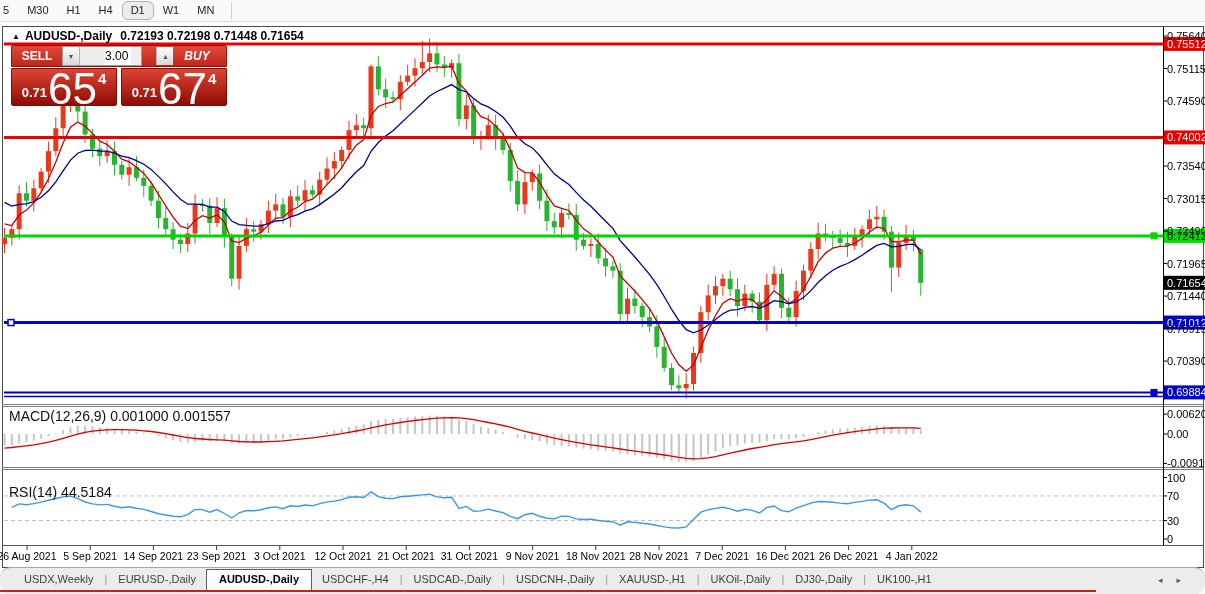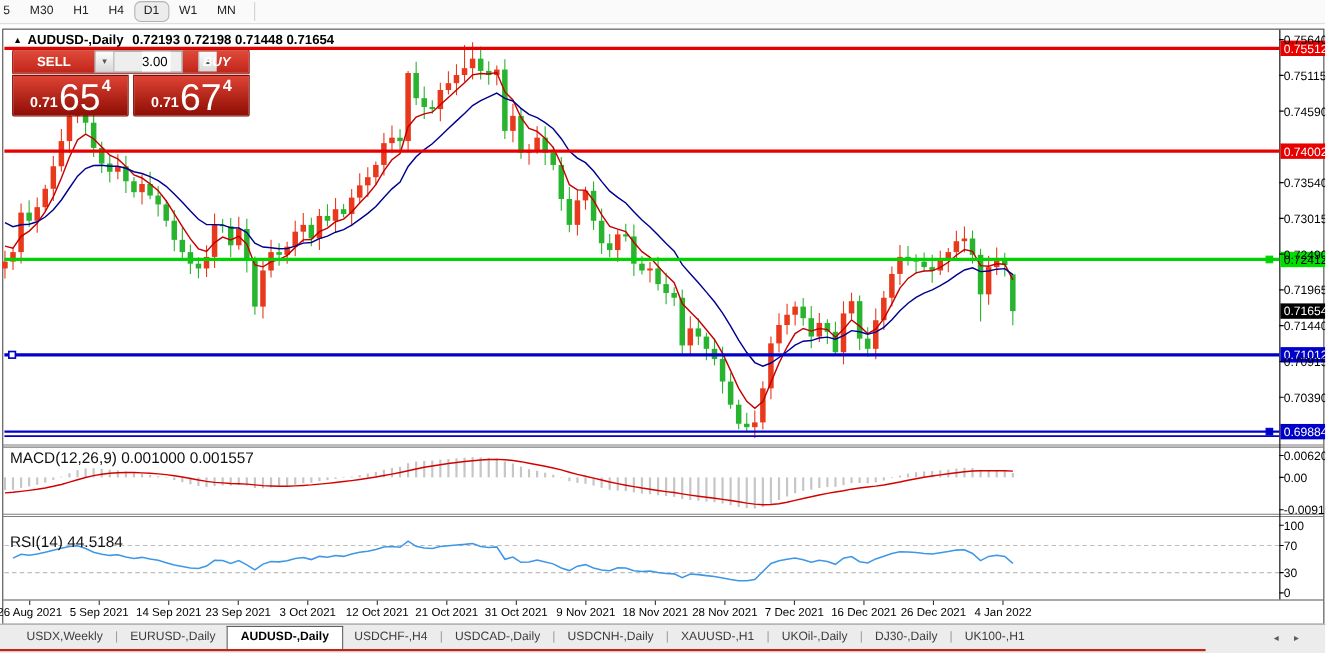--- a/index.html
+++ b/index.html
@@ -20,36 +20,36 @@
   .chart-title .tri{font-size:8px;margin-right:5px;}
   .chart-title .ohlc{margin-left:8px;}
   .ind-label{position:absolute;left:9px;font-size:14px;color:#111;z-index:5;}
   svg.chart-svg{position:absolute;left:0;top:0;z-index:2;}
   
   .trade-widget{position:absolute;left:11px;top:45px;width:216px;z-index:10;}
   .tw-row1{height:20px;display:flex;align-items:stretch;background:linear-gradient(#e04a39,#c1251a);
            border:1px solid #951107;border-radius:2px 2px 0 0;}
   .tw-btn{color:#fff;font-size:12px;font-weight:700;display:flex;align-items:center;justify-content:center;
           background:transparent;border:0;font-family:inherit;}
-  .tw-sell{width:74px;}
+  .tw-sell{width:50px;}
   .tw-buy{width:58px;margin-left:auto;font-style:italic;}
   .tw-spin{width:78px;display:flex;background:#eee;border:1px solid #9a9a9a;margin:0;gap:25px;}
   .tw-spin .sp-btn{width:17px;background:linear-gradient(#fdfdfd,#d8d8d8);border:0;border-right:1px solid #b4b4b4;
                    font-size:7px;color:#555;display:flex;align-items:center;justify-content:center;font-family:inherit;}
   .tw-spin .sp-btn.up{border-right:0;border-left:1px solid #b4b4b4;}
   .tw-spin .vol{flex:1;background:#fff;font-size:12px;color:#000;text-align:right;padding:2px 3px 0 0;}
   .tw-row2{display:flex;gap:4px;margin-top:1px;height:38px;}
   .tw-price{flex:1;display:flex;align-items:flex-end;justify-content:center;color:#fff;
             background:linear-gradient(#de4334,#8e0d04);border:1px solid #7d0b03;border-radius:0 0 2px 2px;}
   .tw-price .pfx{font-size:13px;font-weight:700;margin:0 1px 5px 0;}
-  .tw-price .big{font-size:34px;font-weight:400;line-height:30px;margin-bottom:1px;}
+  .tw-price .big{font-size:44px;font-weight:400;line-height:30px;margin-bottom:1px;}
   .tw-price .sup{font-size:15px;font-weight:700;margin:0 0 18px 1px;}
   
   .tabbar{position:absolute;left:0;top:567px;width:1205px;height:27px;background:#ececec;
-          border-top:1px solid #a8a8a8;font-size:11px;color:#3d3d3d;}
+          border-top:1px solid #a8a8a8;font-size:11px;color:#3d3d3d;border-radius:11px;}
   .tabs{display:flex;align-items:flex-start;padding:2px 0 0 14px;height:20px;}
   .tab{padding:3px 10px 4px;white-space:nowrap;}
   .tab.active{background:#fff;border:1px solid #5f5f5f;border-bottom:1px solid #fff;font-weight:700;color:#000;
               margin-top:-1px;padding:3px 12px 5px;}
   .tab-sep{color:#9a9a9a;padding:3px 1px;}
   .tab-arrows{position:absolute;right:10px;top:7px;color:#5a5a5a;font-size:9px;letter-spacing:14px;}
   .bottom-red{position:absolute;left:0;top:590px;width:1096px;height:2px;background:#c0251c;z-index:3;}
 </style>
 </head>
 <body>

